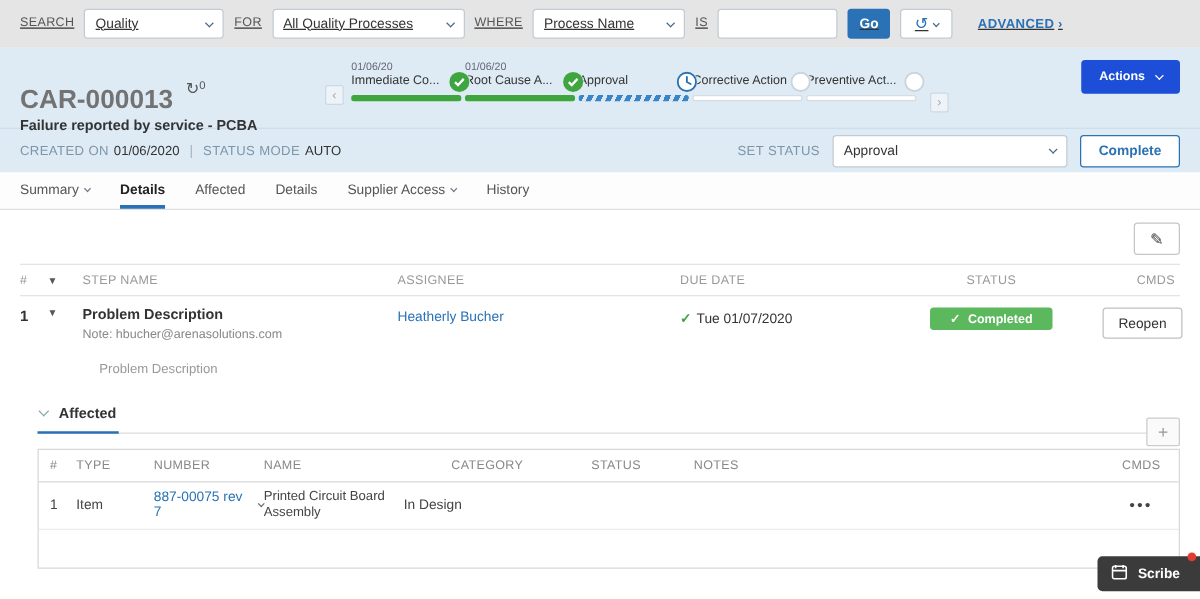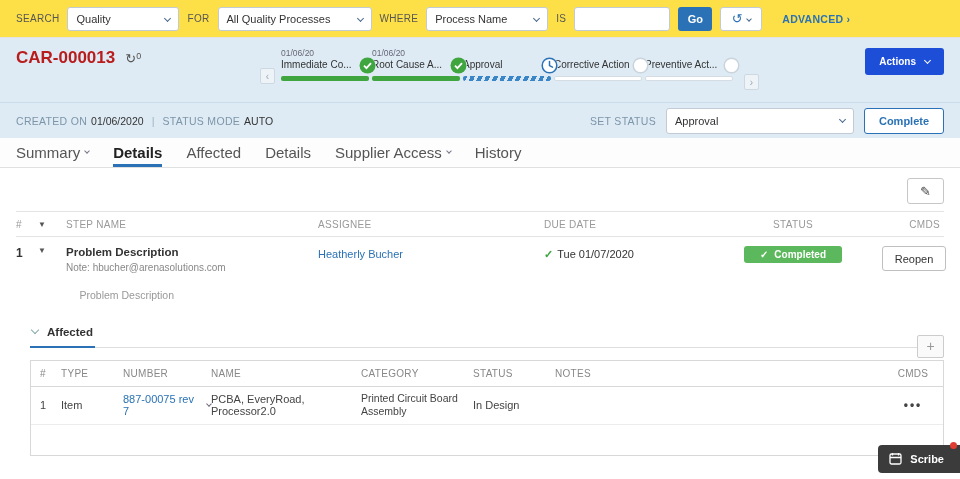--- a/index.html
+++ b/index.html
@@ -2,39 +2,39 @@
 <html><head>
 <meta charset="utf-8">
 <style>
   * { margin:0; padding:0; box-sizing:border-box; }
   html,body { width:960px; height:479px; }
   body { font-family:"Liberation Sans", sans-serif; font-size:11px; color:#333; background:#fff; overflow:hidden; position:relative; }
   button { font-family:"Liberation Sans", sans-serif; cursor:pointer; }
   a { color:#2a72b5; text-decoration:none; cursor:pointer; }
 
   
-  .search-bar { height:38px; display:flex; align-items:center; gap:8px; padding:0 16px; border-bottom:1px solid #e3e3e3; background:#fde047; }
+  .search-bar { height:38px; display:flex; align-items:center; gap:8px; padding:0 16px; border-bottom:1px solid #e3e3e3; background:#e5e5e5;text-decoration:underline; }
   .sb-label { font-size:10px; color:#555; letter-spacing:.3px; flex:none; }
   .select { position:relative; height:24px; background:#fff; border:1px solid #c2cbd3; border-radius:3px; display:flex; align-items:center; padding:0 22px 0 8px; color:#333; cursor:pointer; flex:none; white-space:nowrap; }
   .select .chev { position:absolute; right:8px; top:8px; color:#49688c; }
   .chev { display:inline-block; width:5px; height:5px; border-right:1.5px solid currentColor; border-bottom:1.5px solid currentColor; transform:rotate(45deg); }
   .sel-quality { width:112px; }
   .sel-for { width:154px; }
   .sel-where { width:122px; }
   .is-input { width:96px; height:24px; border:1px solid #c2cbd3; border-radius:3px; padding:0 6px; font-size:11px; }
   .go-btn { width:34px; height:24px; background:#2a72b5; color:#fff; border:none; border-radius:3px; font-weight:bold; font-size:11px; }
   .history-btn { width:42px; height:24px; background:#fff; border:1px solid #c2cbd3; border-radius:3px; display:flex; align-items:center; justify-content:center; gap:4px; color:#2a72b5; font-size:13px; cursor:pointer; }
   .history-btn .chev { width:4px; height:4px; color:#49688c; }
   .advanced { margin-left:12px; font-size:10.5px; font-weight:bold; letter-spacing:.3px; display:flex; align-items:center; gap:3px; }
 
   
   .header { height:64px; background:#deebf4; display:flex; align-items:flex-start; padding:10px 16px 0; }
   .h-left { width:240px; flex:none; }
   .title-row { display:flex; align-items:center; gap:10px; }
-  .rec-id { font-size:17px; font-weight:bold; color:#b91c1c; }
+  .rec-id { font-size:21px; font-weight:bold; color:#737373;margin-top:20px; }
   .refresh { color:#555; font-size:13px; cursor:pointer; }
   .refresh-count { font-size:9px; color:#555; vertical-align:top; }
   .subtitle { font-weight:bold; font-size:11.5px; margin-top:3px; color:#333; }
   .steps-wrap { display:flex; align-items:flex-start; margin-left:4px; margin-top:0; }
   .steps-nav { width:15px; height:16px; background:#eef3f7; border:1px solid #ccd9e3; color:#9ab; font-size:10px; display:flex; align-items:center; justify-content:center; border-radius:2px; flex:none; }
   .nav-left { margin-top:20px; margin-right:6px; }
   .nav-right { margin-top:26px; margin-left:8px; }
   .step { width:88px; position:relative; margin-right:3px; flex:none; }
   .step-date { height:11px; font-size:8.5px; color:#667; }
   .step-label { height:15px; font-size:10px; color:#333; white-space:nowrap; overflow:hidden; }
@@ -51,21 +51,21 @@
   .status-row { height:36px; background:#deebf4; border-top:1px solid #c8dcea; display:flex; align-items:center; padding:0 16px; }
   .st-label { color:#7d95a9; font-size:10.5px; letter-spacing:.3px; }
   .st-value { color:#333; font-size:10.5px; margin-left:4px; }
   .st-sep { color:#9fb5c6; margin:0 8px; }
   .set-status { margin-left:auto; display:flex; align-items:center; gap:10px; }
   .sel-status { width:188px; height:26px; }
   .complete-btn { width:80px; height:26px; background:#fff; border:1px solid #2a72b5; border-radius:3px; color:#2a72b5; font-weight:bold; font-size:11px; }
 
   
   .tabs { height:30px; background:#fdfdfd; border-bottom:1px solid #e0e0e0; display:flex; gap:24px; padding:0 16px; align-items:stretch; }
-  .tab { color:#555; font-size:15px; cursor:pointer; display:flex; align-items:center; gap:5px; border-bottom:3px solid transparent; padding-top:2px; }
+  .tab { color:#555; font-size:11px; cursor:pointer; display:flex; align-items:center; gap:5px; border-bottom:3px solid transparent; padding-top:2px; }
   .tab .chev { width:4px; height:4px; color:#778; margin-top:-2px; }
   .tab.active { font-weight:bold; color:#222; border-bottom-color:#2a72b5; }
 
   
   .content { padding:0 16px; position:relative; }
   .edit-row { display:flex; justify-content:flex-end; padding:10px 0 7px; }
   .icon-btn { width:37px; height:26px; background:#fff; border:1px solid #c6c6c6; border-radius:3px; font-size:13px; color:#444; }
 
   .th-row { display:flex; align-items:center; height:26px; border-top:1px solid #e4e4e4; border-bottom:1px solid #e4e4e4; color:#999; font-size:10px; letter-spacing:.3px; }
   .c-num { width:22px; flex:none; }
@@ -149,20 +149,21 @@
     <span>›</span>
   </a>
 </div>
 
 <div class="header">
   <div class="h-left">
     <div class="title-row">
       <span class="rec-id">CAR-000013</span>
       <span class="refresh"><span>↻</span><span class="refresh-count">0</span></span>
     </div>
+    <div class="subtitle">Failure reported by service - PCBA</div>
   </div>
 
   <div class="steps-wrap">
     <button class="steps-nav nav-left">‹</button>
 
     <div class="step">
       <div class="step-date">01/06/20</div>
       <div class="step-label">Immediate Co...</div>
       <div class="step-bar bar-complete"></div>
       <span class="step-icon">
@@ -330,21 +331,20 @@
 
     <div class="aff-tr">
       <span class="a-num">1</span>
       <span class="a-type">Item</span>
       <span class="a-number">
         <a class="num-link">
             <span>887-00075 rev 7</span>
             <span class="chev"></span>
           </a>
       </span>
-      <span class="a-name">PCBA, EveryRoad, Processor2.0</span>
       <span class="a-cat">Printed Circuit Board Assembly</span>
       <span class="a-status">In Design</span>
       <span class="a-notes"></span>
       <span class="a-cmds"><span class="cmds-dots">•••</span></span>
     </div>
 
     <div class="aff-tr">
 
       <span class="a-number"></span>
 

